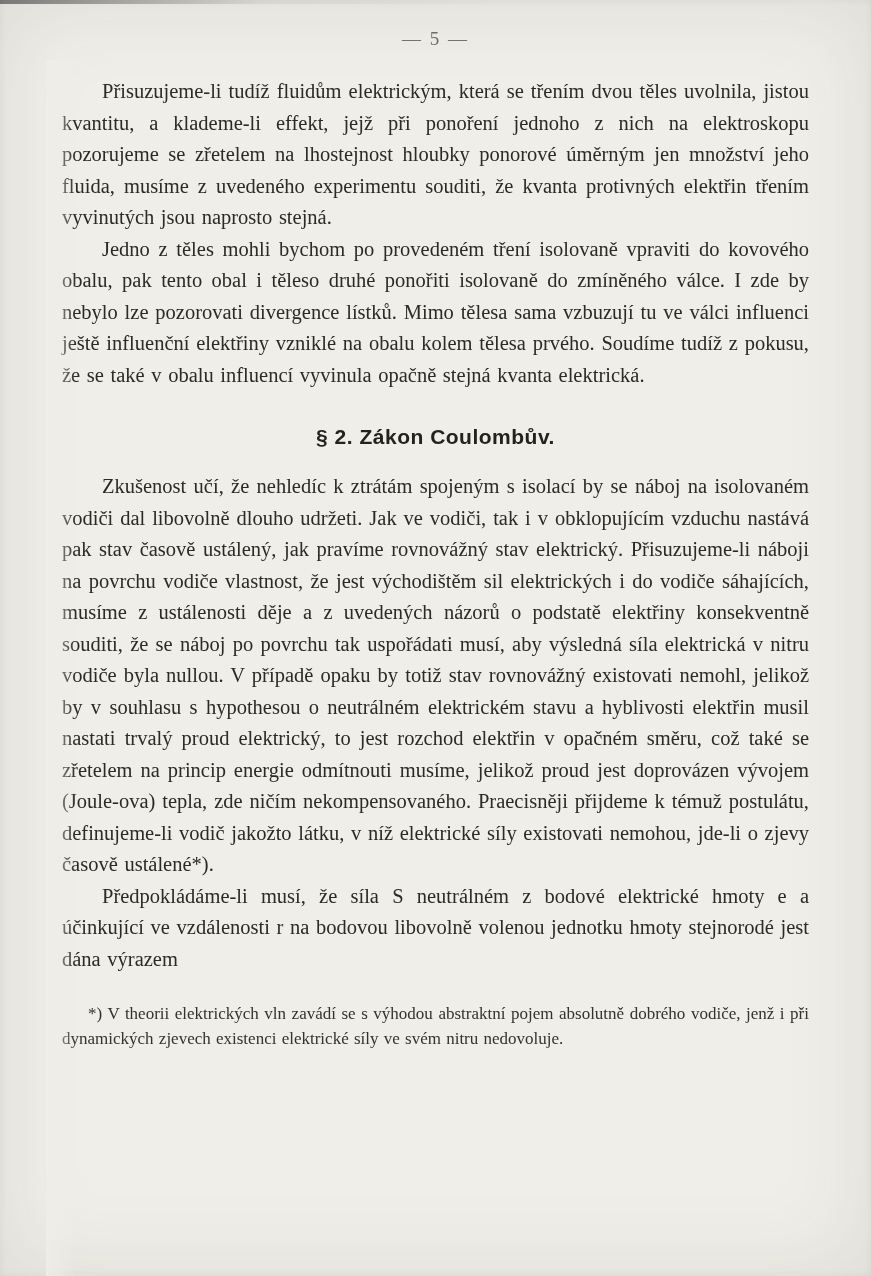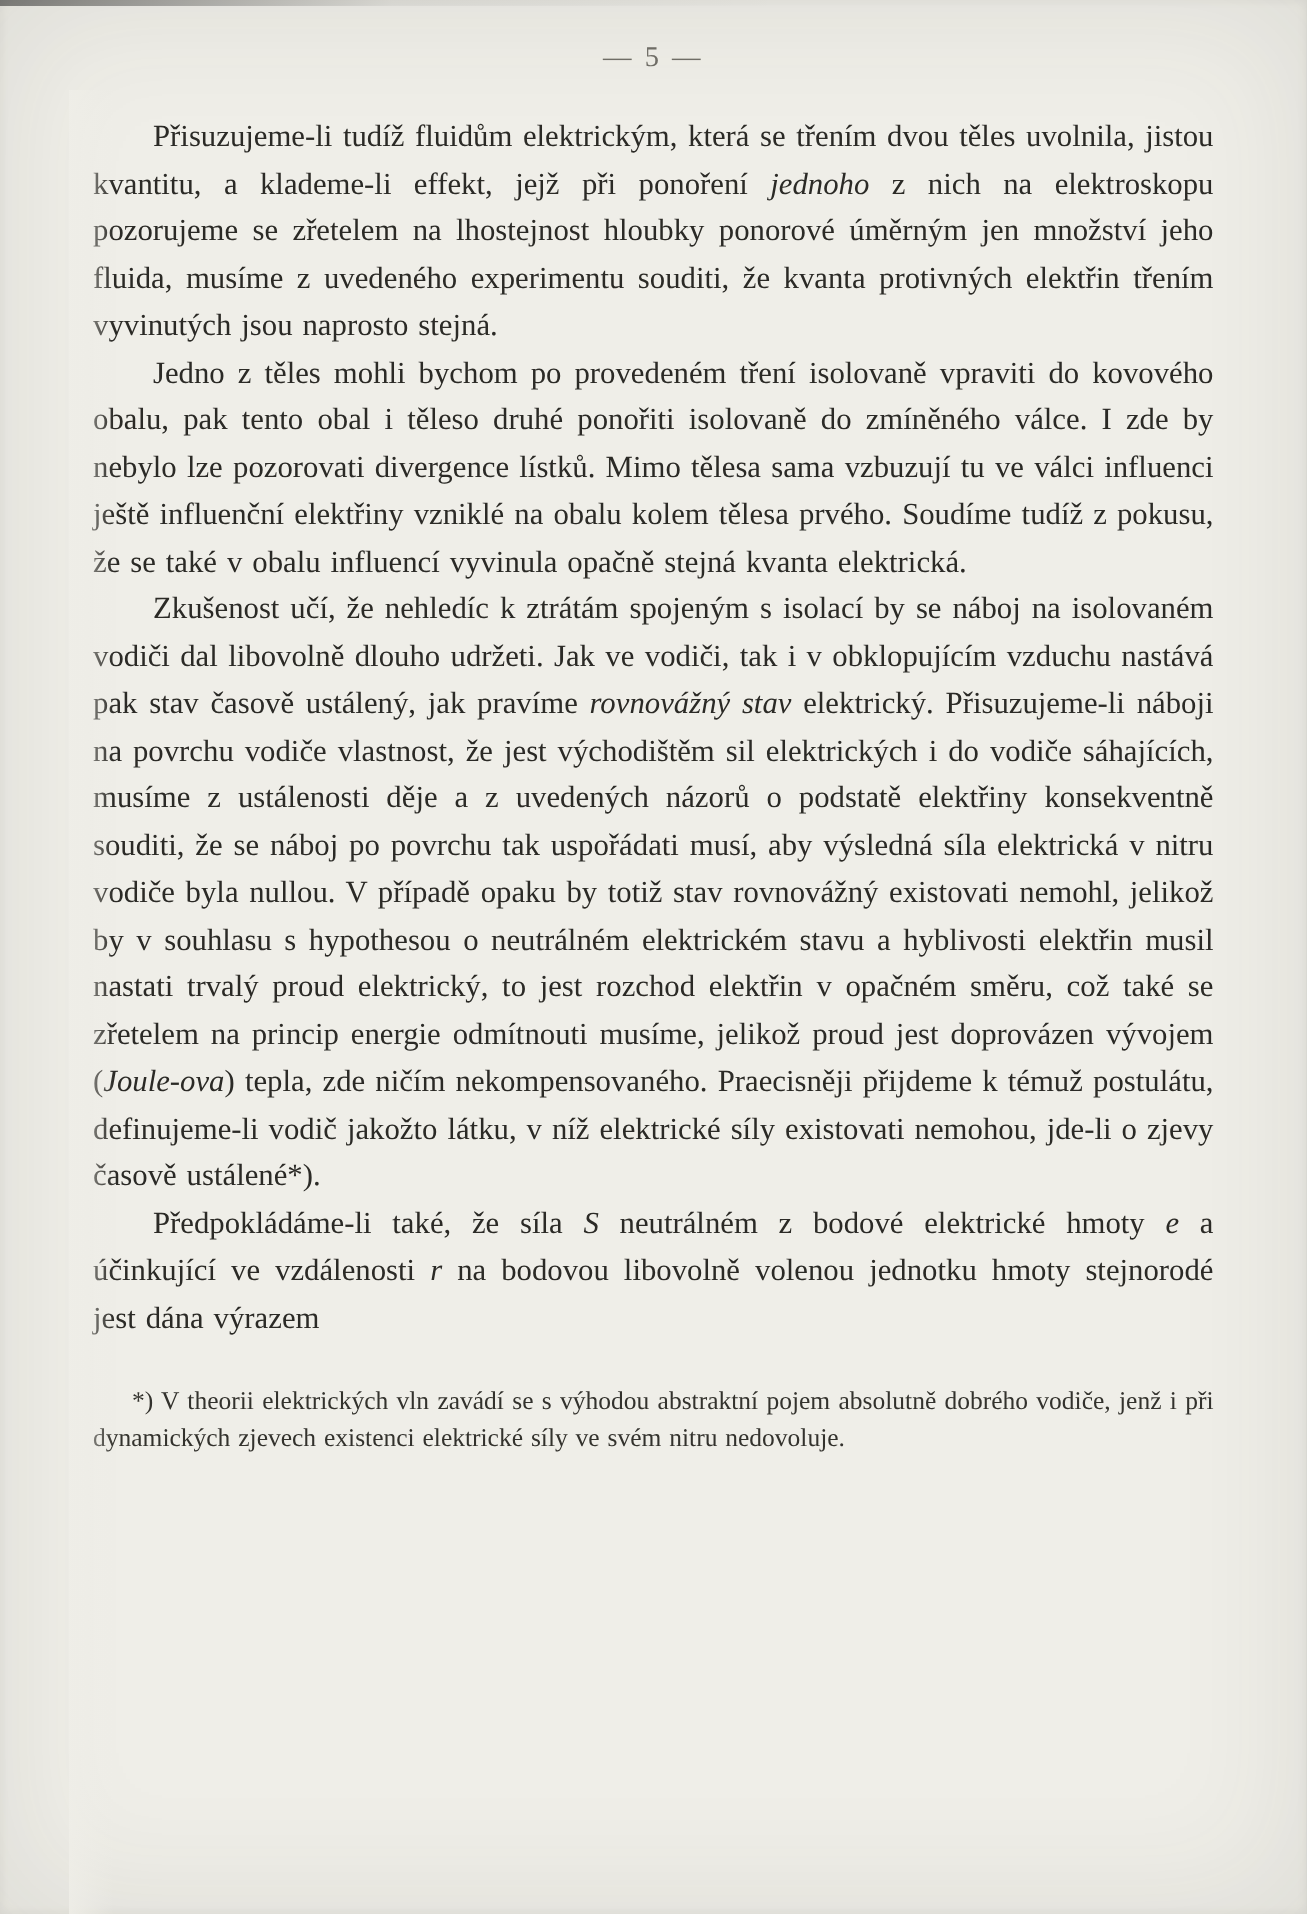--- a/index.html
+++ b/index.html
@@ -47,21 +47,21 @@
   }
   p.footnote {
     margin: 26px 0 0 0;
     font-size: 17px;
     line-height: 25px;
     text-align: justify;
     text-indent: 26px;
     color: #33322d;
     word-spacing: 1px;
   }
-  .it { font-style: italic; }
+  .it { }
   
   .scan-fade-left {
     position: absolute;
     left: 46px;
     top: 60px;
     bottom: 0;
     width: 30px;
     background: linear-gradient(to right, rgba(239,238,232,0.85), rgba(239,238,232,0));
     pointer-events: none;
   }
@@ -75,18 +75,19 @@
 </style>
 </head>
 <body>
 
 <div class="page">
   <div class="scan-edge-top"></div>
   <div class="page-number">— 5 —</div>
   <div class="page-body">
       <p class="para"><span>Přisuzujeme-li tudíž fluidům elektrickým, která se třením dvou těles uvolnila, jistou kvantitu, a klademe-li effekt, jejž při ponoření </span><span class="it">jednoho</span><span> z nich na elektroskopu pozorujeme se zřetelem na lhostejnost hloubky ponorové úměrným jen množství jeho fluida, musíme z uvedeného experimentu souditi, že kvanta protivných elektřin třením vyvinutých jsou naprosto stejná.</span></p>
       <p class="para"><span>Jedno z těles mohli bychom po provedeném tření isolovaně vpraviti do kovového obalu, pak tento obal i těleso druhé ponořiti isolovaně do zmíněného válce. I zde by nebylo lze pozorovati divergence lístků. Mimo tělesa sama vzbuzují tu ve válci influenci ještě influenční elektřiny vzniklé na obalu kolem tělesa prvého. Soudíme tudíž z pokusu, že se také v obalu influencí vyvinula opačně stejná kvanta elektrická.</span></p>
+      <h2 class="section-heading">§ 2. Zákon Coulombův.</h2>
       <p class="para"><span>Zkušenost učí, že nehledíc k ztrátám spojeným s isolací by se náboj na isolovaném vodiči dal libovolně dlouho udržeti. Jak ve vodiči, tak i v obklopujícím vzduchu nastává pak stav časově ustálený, jak pravíme </span><span class="it">rovnovážný stav</span><span> elektrický. Přisuzujeme-li náboji na povrchu vodiče vlastnost, že jest východištěm sil elektrických i do vodiče sáhajících, musíme z ustálenosti děje a z uvedených názorů o podstatě elektřiny konsekventně souditi, že se náboj po povrchu tak uspořádati musí, aby výsledná síla elektrická v nitru vodiče byla nullou. V případě opaku by totiž stav rovnovážný existovati nemohl, jelikož by v souhlasu s hypothesou o neutrálném elektrickém stavu a hyblivosti elektřin musil nastati trvalý proud elektrický, to jest rozchod elektřin v opačném směru, což také se zřetelem na princip energie odmítnouti musíme, jelikož proud jest doprovázen vývojem (</span><span class="it">Joule-ova</span><span>) tepla, zde ničím nekompensovaného. Praecisněji přijdeme k témuž postulátu, definujeme-li vodič jakožto látku, v níž elektrické síly existovati nemohou, jde-li o zjevy časově ustálené*).</span></p>
-      <p class="para"><span>Předpokládáme-li také, že síla </span><span class="it">S</span><span> neutrálném z bodové elektrické hmoty </span><span class="it">e</span><span> a účinkující ve vzdálenosti </span><span class="it">r</span><span> na bodovou libovolně volenou jednotku hmoty stejnorodé jest dána výrazem</span></p>
+      <p class="para"><span>Předpokládáme-li musí, že síla </span><span class="it">S</span><span> neutrálném z bodové elektrické hmoty </span><span class="it">e</span><span> a účinkující ve vzdálenosti </span><span class="it">r</span><span> na bodovou libovolně volenou jednotku hmoty stejnorodé jest dána výrazem</span></p>
       <p class="footnote"><span>*) V theorii elektrických vln zavádí se s výhodou abstraktní pojem absolutně dobrého vodiče, jenž i při dynamických zjevech existenci elektrické síly ve svém nitru nedovoluje.</span></p>
     </div>
   <div class="scan-fade-left"></div>
 </div>
 
 </body></html>

